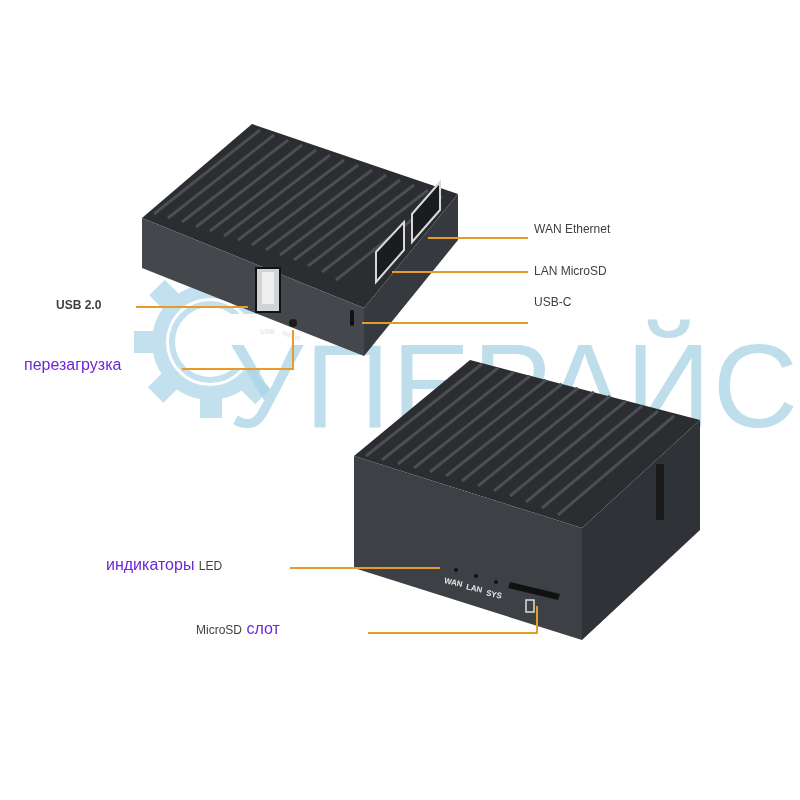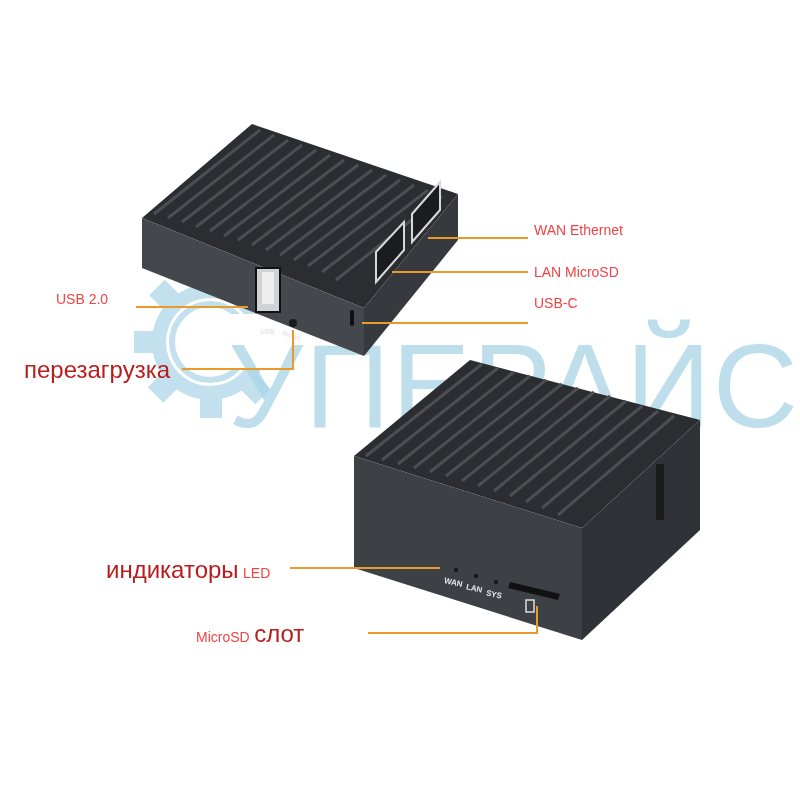--- a/index.html
+++ b/index.html
@@ -1,19 +1,19 @@
 <!DOCTYPE html>
 <html><head>
 <meta charset="utf-8">
 <style>
   html, body { margin:0; padding:0; background:#ffffff; }
   body { width:800px; height:800px; position:relative; overflow:hidden; font-family:"Liberation Sans", sans-serif; }
   .abs { position:absolute; }
-  .lbl-gray { color:#ef4444; font-size:14px; }
-  .lbl-black { color:#b91c1c; font-size:24px; }
+  .lbl-gray { color:#404040; font-size:12px; }
+  .lbl-black { color:#6d28d9; font-size:16px; }
   .line { position:absolute; background:#e89a2a; height:2px; }
   .vline { position:absolute; background:#e89a2a; width:2px; }
   .watermark { position:absolute; color:#a9d4e6; opacity:0.75; font-size:118px; letter-spacing:2px; font-family:"Liberation Sans", sans-serif; font-weight:300; }
   svg { display:block; }
 </style>
 </head>
 <body>
 
 <div class="abs" style="left:130px;top:262px;width:160px;height:160px;opacity:0.7;">
   <svg width="160" height="160" viewBox="0 0 160 160">
@@ -116,21 +116,21 @@
 <div class="line" style="left:136px;top:306px;width:112px;"></div>
 <div class="line" style="left:182px;top:368px;width:112px;"></div>
 <div class="vline" style="left:292px;top:330px;height:40px;"></div>
 <div class="line" style="left:290px;top:567px;width:150px;"></div>
 <div class="line" style="left:368px;top:632px;width:170px;"></div>
 <div class="vline" style="left:536px;top:606px;height:28px;"></div>
 
 <div class="abs lbl-gray" style="left:534px;top:222px;">WAN Ethernet</div>
 <div class="abs lbl-gray" style="left:534px;top:264px;">LAN MicroSD</div>
 <div class="abs lbl-gray" style="left:534px;top:295px;">USB-C</div>
-<div class="abs lbl-gray" style="left:56px;top:291px;">USB 2.0</div>
+<div class="abs lbl-gray" style="left:56px;top:298px;font-weight:bold;">USB 2.0</div>
 <div class="abs lbl-black" style="left:24px;top:356px;">перезагрузка</div>
 <div class="abs" style="left:106px;top:556px;">
   <span class="lbl-black">индикаторы</span>
   <span class="lbl-gray">LED</span>
 </div>
 <div class="abs" style="left:196px;top:620px;">
   <span class="lbl-gray">MicroSD</span>
   <span class="lbl-black">слот</span>
 </div>
 

